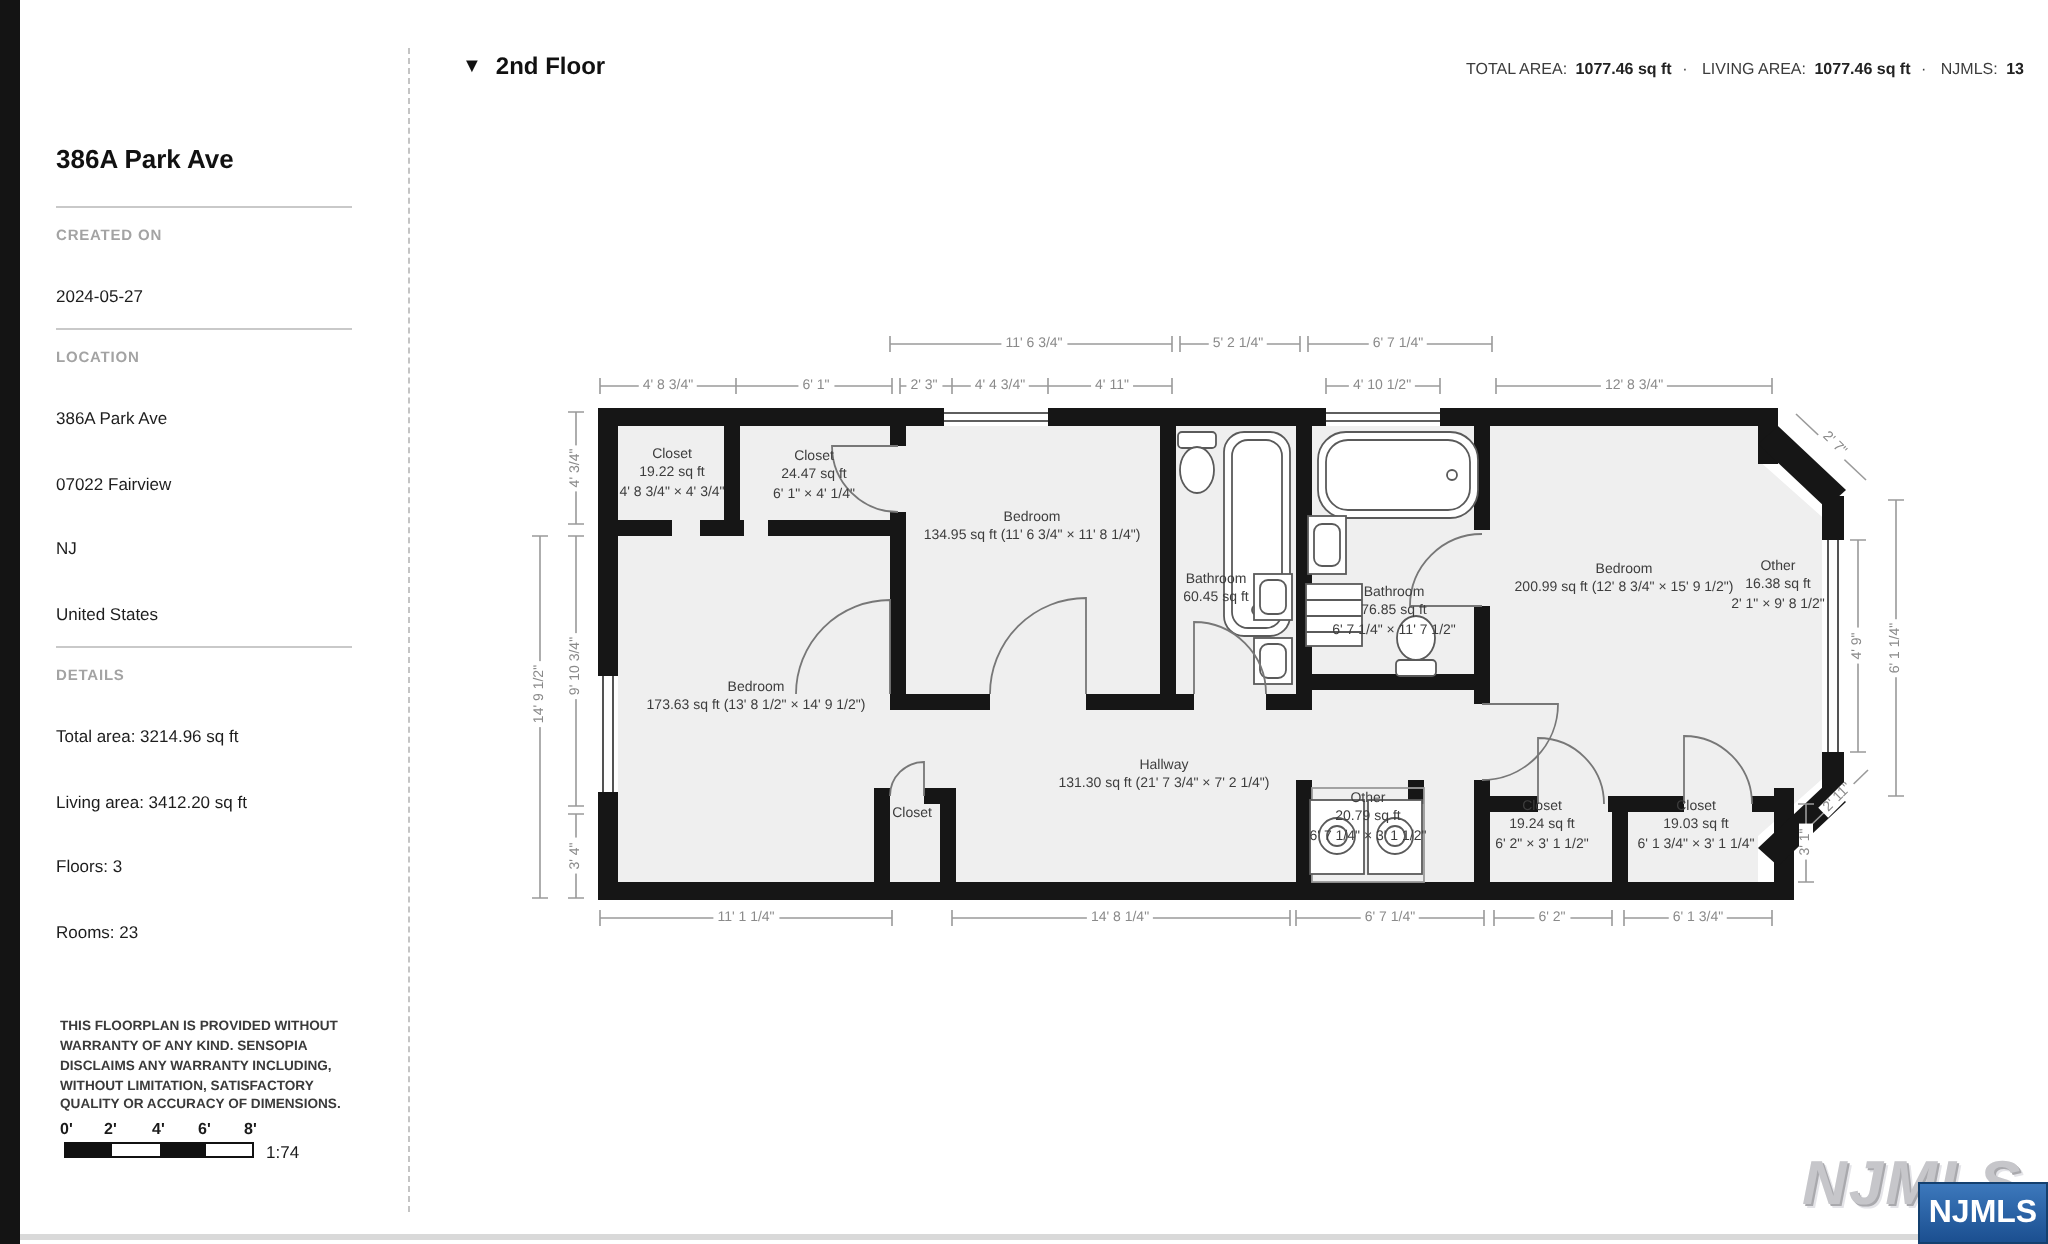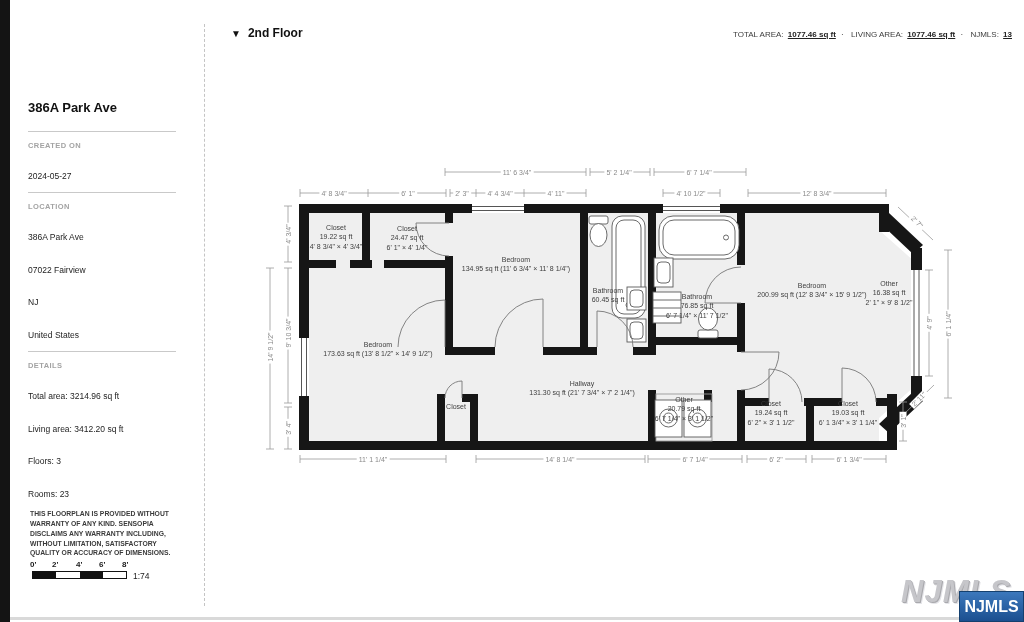--- a/index.html
+++ b/index.html
@@ -4,42 +4,42 @@
 <style>
   * { margin:0; padding:0; box-sizing:border-box; }
   body { background:#888; font-family:"Liberation Sans", sans-serif; }
   .page { position:relative; width:1024px; height:622px; background:#fff; overflow:hidden; }
 
   .left-strip { position:absolute; left:0; top:0; width:10px; height:622px; background:#141414; z-index:6; }
   .bottom-line { position:absolute; left:0; top:617px; width:1024px; height:3px; background:#d9d9d9; z-index:4; }
   .v-divider { position:absolute; left:204px; top:24px; height:582px; border-left:1px dashed #c4c4c4; z-index:2; }
 
   
-  .sidebar { position:absolute; left:28px; top:100px; width:148px; z-index:3; }
+  .sidebar { position:absolute; left:28px; top:72px; width:148px; z-index:3; }
   .sidebar h1 { font-size:13px; font-weight:bold; color:#111; margin-bottom:16px; }
   .sidebar hr { border:none; border-top:1px solid #c9c9c9; margin:9px 0; }
   .sec-label { font-size:7.5px; font-weight:bold; color:#a3a3a3; letter-spacing:.4px; margin-bottom:3px; }
   .sec-text  { font-size:8.5px; color:#1d1d1d; line-height:1.5;margin-top:20px; }
 
   .disclaimer { position:absolute; left:30px; top:509px; width:154px; font-size:6.8px; font-weight:bold;
                 color:#3a3a3a; line-height:1.45; z-index:3; }
 
   .scalebar { position:absolute; left:32px; top:560px; width:140px; height:24px; z-index:3; }
   .scalebar .tick { position:absolute; top:0; font-size:8px; font-weight:bold; color:#1a1a1a; }
   .scalebar .bar { position:absolute; left:0; top:11px; width:95px; height:8px; border:1px solid #111; display:flex; }
   .scalebar .bar i { flex:1; display:block; }
   .scalebar .bar i.b { background:#111; } .scalebar .bar i.w { background:#fff; }
   .scalebar .ratio { position:absolute; left:101px; top:11px; font-size:8.5px; color:#1a1a1a; }
 
   
   .floor-header { position:absolute; left:231px; top:26px; display:flex; align-items:center; cursor:pointer; z-index:3; }
   .floor-header .tri { font-size:10px; color:#111; margin-right:7px; }
   .floor-header .floor-name { font-size:12px; font-weight:bold; color:#111; }
   .stats { position:absolute; right:12px; top:30px; font-size:8px; color:#3c3c3c; z-index:3; white-space:nowrap; }
-  .stats .val { font-weight:bold; color:#222;text-decoration:underline; }
+  .stats .val { font-weight:bold; color:#222; }
   .stats .sep { margin:0 3px; }
   .stats span { margin-left:2px; }
 
   
   .plan-svg { position:absolute; left:0; top:0; width:1024px; height:622px; z-index:1; }
   .room-label { position:absolute; transform:translate(-50%,-50%); text-align:center; font-size:7px;
                 color:#3d3d3d; line-height:1.35; white-space:nowrap; z-index:2; }
   .dim { position:absolute; font-size:7px; color:#8a8a8a; white-space:nowrap; line-height:1;
          transform:translate(-50%,-50%); background:#fff; padding:0 2px; z-index:2; }
   .dim.rot   { transform:translate(-50%,-50%) rotate(-90deg); }

